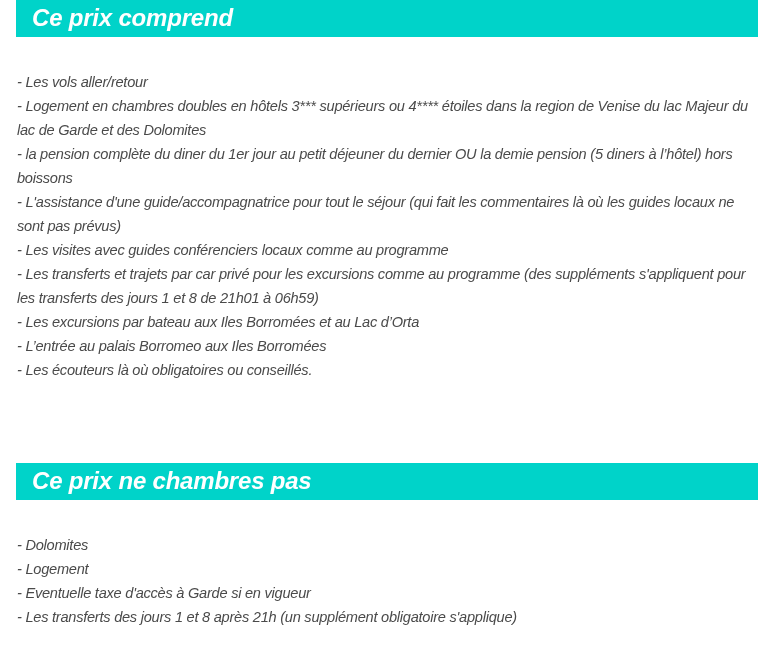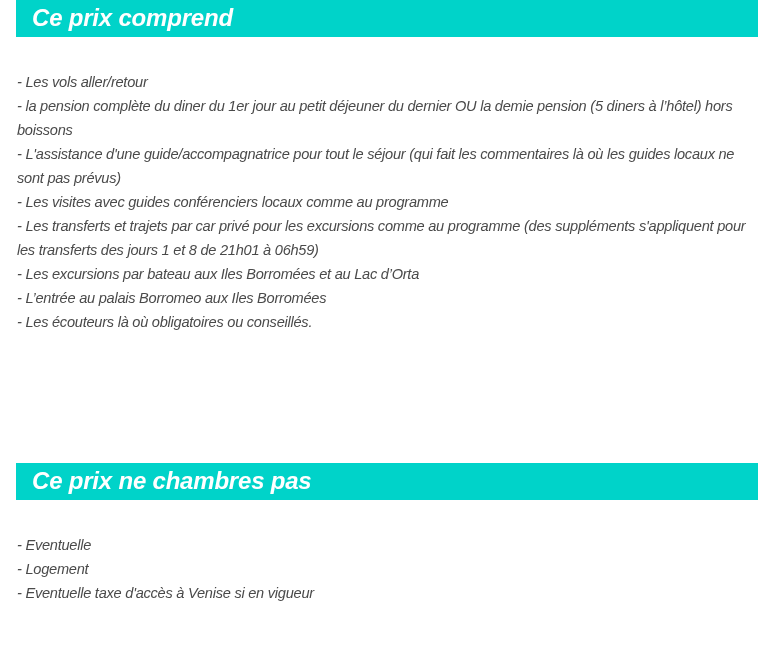--- a/index.html
+++ b/index.html
@@ -31,30 +31,32 @@
 </style>
 </head>
 <body>
 
 <div class="section-header" id="header-included">
   <h2 class="section-title">Ce prix comprend</h2>
 </div>
 
 <ul class="item-list" id="list-included">
   <li>- Les vols aller/retour</li>
+  <li>- Logement en chambres doubles en hôtels 3*** supérieurs ou 4**** étoiles dans la region de Venise du lac Majeur du lac de Garde et des Dolomites</li>
   <li>- la pension complète du diner du 1er jour au petit déjeuner du dernier OU la demie pension (5 diners à l’hôtel) hors boissons</li>
   <li>- L'assistance d'une guide/accompagnatrice pour tout le séjour (qui fait les commentaires là où les guides locaux ne sont pas prévus)</li>
   <li>- Les visites avec guides conférenciers locaux comme au programme</li>
   <li>- Les transferts et trajets par car privé pour les excursions comme au programme (des suppléments s'appliquent pour les transferts des jours 1 et 8 de 21h01 à 06h59)</li>
   <li>- Les excursions par bateau aux Iles Borromées et au Lac d’Orta</li>
   <li>- L’entrée au palais Borromeo aux Iles Borromées</li>
   <li>- Les écouteurs là où obligatoires ou conseillés.</li>
 </ul>
 
 <div class="section-header" id="header-excluded">
   <h2 class="section-title">Ce prix ne chambres pas</h2>
 </div>
 
 <ul class="item-list" id="list-excluded">
-  <li>- Eventuelle</li>
+  <li>- Dolomites</li>
   <li>- Logement</li>
-  <li>- Eventuelle taxe d'accès à Venise si en vigueur</li>
+  <li>- Eventuelle taxe d'accès à Garde si en vigueur</li>
+  <li>- Les transferts des jours 1 et 8 après 21h (un supplément obligatoire s'applique)</li>
 </ul>
 
 </body></html>

